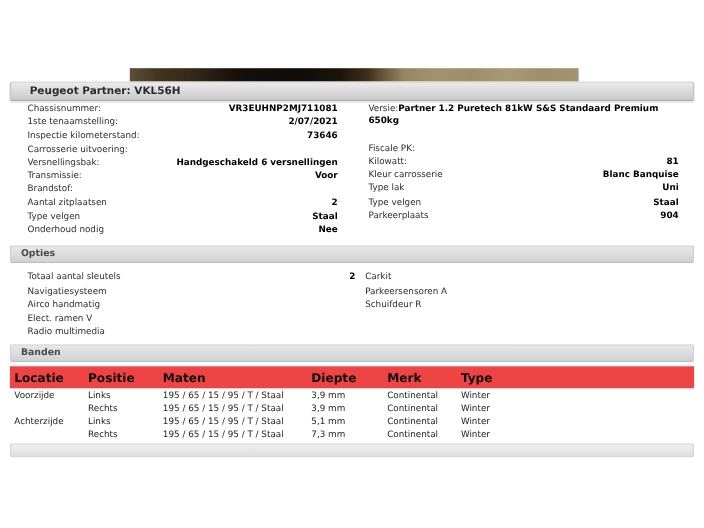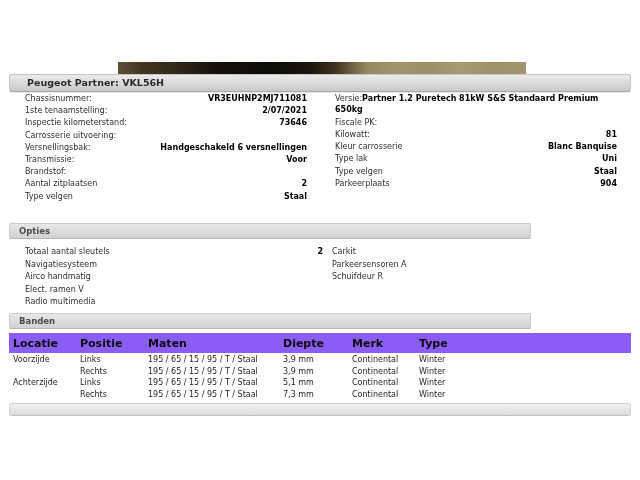--- a/index.html
+++ b/index.html
@@ -30,43 +30,43 @@
     line-height:16px; padding-left:17px;
   }
 
   .details { position:absolute; top:93px; left:9px; width:622px; font-size:8px; }
   .col-left  { position:absolute; left:16px;  width:282px; }
   .col-right { position:absolute; left:326px; width:282px; }
   .kv { display:flex; line-height:12.2px; }
   .kv .label { color:#2e2e2e; white-space:nowrap; }
   .kv .value { flex:1; text-align:right; font-weight:bold; color:#000; margin-left:8px; }
   .kv .value-block { text-align:left; font-weight:bold; color:#000; }
-  .kv-multi { line-height:11.4px; margin-bottom:1px; }
+  .kv-multi { line-height:11.4px; margin-bottom:13px; }
   .kv-multi .label { float:left; }
 
   .section-bar {
-    position:absolute; left:9px; width:522px; height:16px;
+    position:absolute; left:9px; width:622px; height:16px;
     background:linear-gradient(#e7e7e7,#d2d2d2);
     border:1px solid #cccccc; border-bottom-color:#b5b5b5;
     border-radius:2px;
     font-size:8.5px; font-weight:bold; color:#4b4b4b;
     line-height:14px; padding-left:9px;
   }
   .bar-opties { top:223px; }
   .bar-banden { top:313px; }
 
   .opties-left  { position:absolute; top:246px; left:25px;  width:298px; font-size:8px; }
   .opties-right { position:absolute; top:246px; left:332px; width:280px; font-size:8px; }
   .opt-row { display:flex; line-height:12.6px; }
   .opt-row .label { color:#2e2e2e; }
   .opt-row .value { flex:1; text-align:right; font-weight:bold; color:#000; }
 
   .tyre-head {
     position:absolute; top:333px; left:9px; width:622px; height:20px;
-    background:#8b5cf6;
+    background:#ef4444;
     display:grid; grid-template-columns:67px 68px 135px 69px 67px 1fr;
     padding-left:4px; align-items:center;
     font-size:11px; font-weight:bold; color:#0d0d0d;
   }
   .tyre-body { position:absolute; top:354px; left:9px; width:622px; font-size:8px; color:#1f1f1f; }
   .tyre-row {
     display:grid; grid-template-columns:67px 68px 135px 69px 67px 1fr;
     padding-left:4px; line-height:11.5px;
   }
 
@@ -115,20 +115,24 @@
     <div class="kv">
         <span class="label">Brandstof:</span>
       </div>
     <div class="kv">
         <span class="label">Aantal zitplaatsen</span>
         <span class="value">2</span>
       </div>
     <div class="kv">
         <span class="label">Type velgen</span>
         <span class="value">Staal</span>
+      </div>
+    <div class="kv">
+        <span class="label">Onderhoud nodig</span>
+        <span class="value">Nee</span>
       </div>
   </div>
 
   <div class="col-right">
     <div class="kv kv-multi" style="display:block;">
       <span class="label">Versie:</span>
       <div class="value-block">Partner 1.2 Puretech 81kW S&amp;S Standaard Premium</div>
       <div class="value-block">650kg</div>
     </div>
     <div class="kv">

